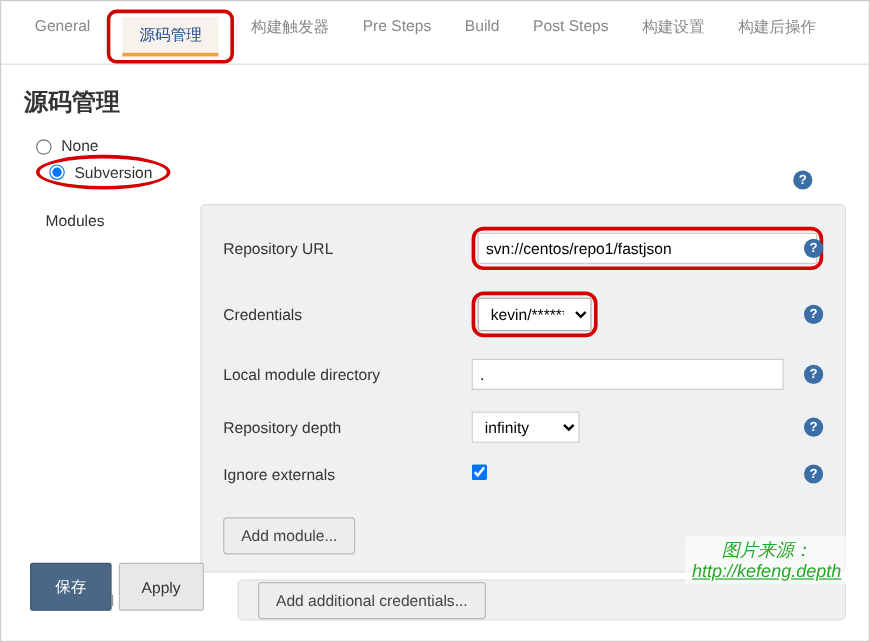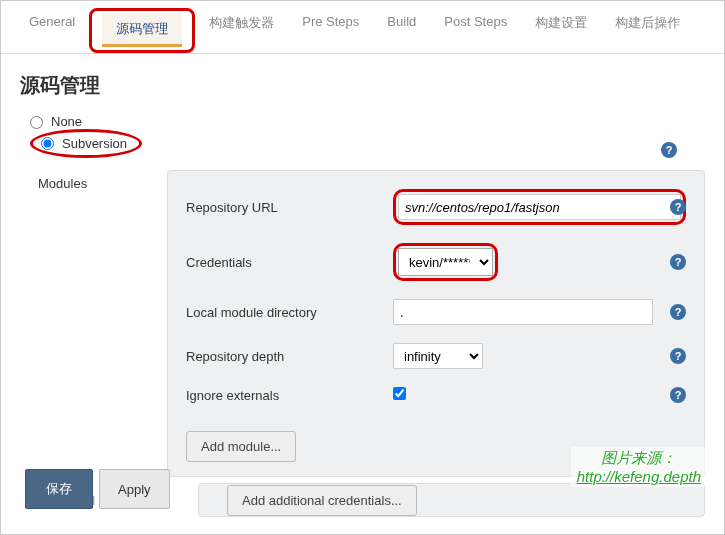--- a/index.html
+++ b/index.html
@@ -100,21 +100,21 @@
     .form-control {
       flex: 1;
     }
     input[type="text"], select {
       border: 1px solid #ccc;
       padding: 4px 6px;
       font-size: 13px;
       background: #fff;
       height: 26px;
     }
-    .url-input { width: 283px; font-style: italic; }
+    .url-input { width: 283px; }
     .highlight-box {
       border: 3px solid #d40000;
       border-radius: 10px;
       padding: 2px;
       display: inline-block;
     }
     .cred-select {
       width: 95px;
       height: 28px;
       border: 1px solid #aaa;
@@ -303,21 +303,21 @@
     </div>
 
     <button class="add-module-btn">Add module...</button>
   </div>
 </div>
 
 <div class="lower-rows">
   <div class="lower-row">
     <div class="lower-label">Additional Credentials</div>
     <div class="lower-right">
-      <button class="add-module-btn" style="margin:16px;">Add additional credentials...</button>
+      <button class="add-module-btn" style="margin:4px;">Add additional credentials...</button>
     </div>
   </div>
   <div class="lower-row">
     
     
   </div>
 </div>
 
 <div class="footer-btns">
   <button class="btn-save">保存</button>

